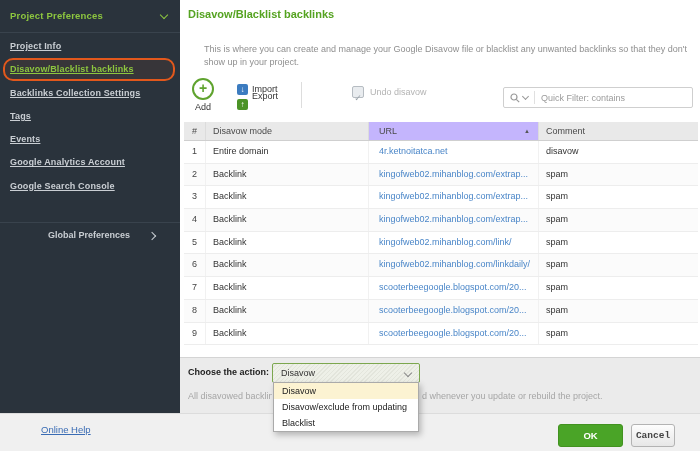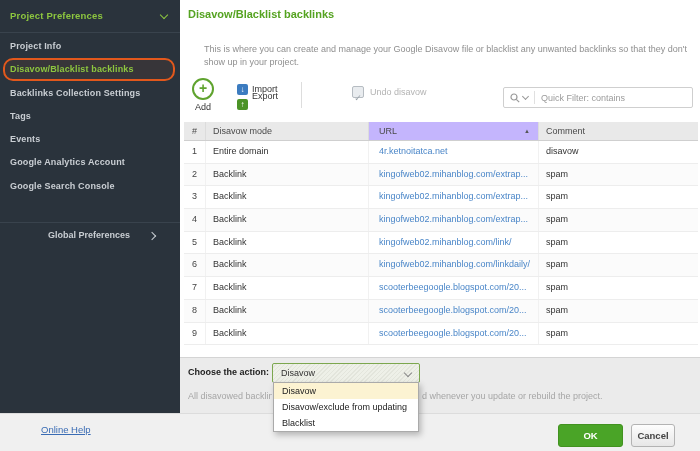--- a/index.html
+++ b/index.html
@@ -14,21 +14,21 @@
   .chev{display:inline-block;width:5px;height:5px;border-right:1.6px solid #8dc63f;
        border-bottom:1.6px solid #8dc63f;transform:rotate(45deg);}
   .sb-header .chev{position:absolute;right:13px;top:12px;}
   .sb-items{position:absolute;top:35px;left:0;right:0;}
   .sb-item{position:relative;height:23.3px;line-height:23.3px;padding-left:10px;
        box-sizing:border-box;color:#c9ced3;font-size:9px;font-weight:bold;letter-spacing:.15px;
        white-space:nowrap;cursor:pointer;}
   .sb-item.selected{color:#8dc63f;}
   .sb-item.selected::before{content:"";position:absolute;left:3px;right:5px;top:0;bottom:1px;
        border:2px solid #e2581c;border-radius:10px;background:rgba(226,88,28,0.07);}
-  .sb-item .lbl{position:relative;z-index:1;}
+  .sb-item .lbl{position:relative;z-index:1;text-decoration:underline;}
   .sb-divider{position:absolute;top:222px;left:0;right:0;border-top:1px solid #39434d;}
   .sb-global{position:absolute;top:224px;left:0;right:12px;height:23px;line-height:23px;
        padding-left:0;box-sizing:border-box;color:#c9ced3;font-size:9px;font-weight:bold;cursor:pointer;margin-left:48px;}
   .sb-global .chev{position:absolute;right:13px;top:9px;border-color:#c9ced3;transform:rotate(-45deg);}
 
   
   .main{position:absolute;left:180px;top:0;width:520px;height:413px;background:#fff;}
   .page-title{position:absolute;left:8px;top:8px;font-size:11px;font-weight:bold;color:#55a321;}
   .page-desc{position:absolute;left:8px;top:27px;width:506px;font-size:9px;line-height:13px;color:#8f8f8f;}
 
@@ -97,21 +97,21 @@
   .opt{font-size:9px;color:#222;line-height:16px;padding:0 8px;white-space:nowrap;cursor:pointer;}
   .opt.highlight{background:#fcf3d2;}
 
   
   .bottom-bar{position:absolute;left:0;top:413px;width:700px;height:38px;background:#f0f0f0;
        border-top:1px solid #dcdcdc;box-sizing:border-box;}
   .help-link{position:absolute;left:25px;top:10px;font-size:9.5px;color:#3a6cb4;text-decoration:underline;cursor:pointer;margin-left:16px;}
   .btn{position:absolute;top:10px;height:23px;border-radius:3px;box-sizing:border-box;font-size:9.5px;
        font-weight:bold;text-align:center;line-height:21px;cursor:pointer;}
   .btn-ok{left:558px;width:65px;background:#4aa427;border:1px solid #429220;color:#fff;}
-  .btn-cancel{left:631px;width:44px;background:linear-gradient(#fdfdfd,#e7e7e7);border:1px solid #b3b3b3;color:#444;}
+  .btn-cancel{left:631px;width:44px;background:linear-gradient(#fdfdfd,#e7e7e7);border:1px solid #b3b3b3;color:#444;font-family:Liberation Mono, monospace;}
 </style>
 </head>
 <body>
 
 <div class="app">
 
   <aside class="sidebar">
     <div class="sb-header">
       <span class="sb-header-label">Project Preferences</span>
       <span class="chev"></span>

